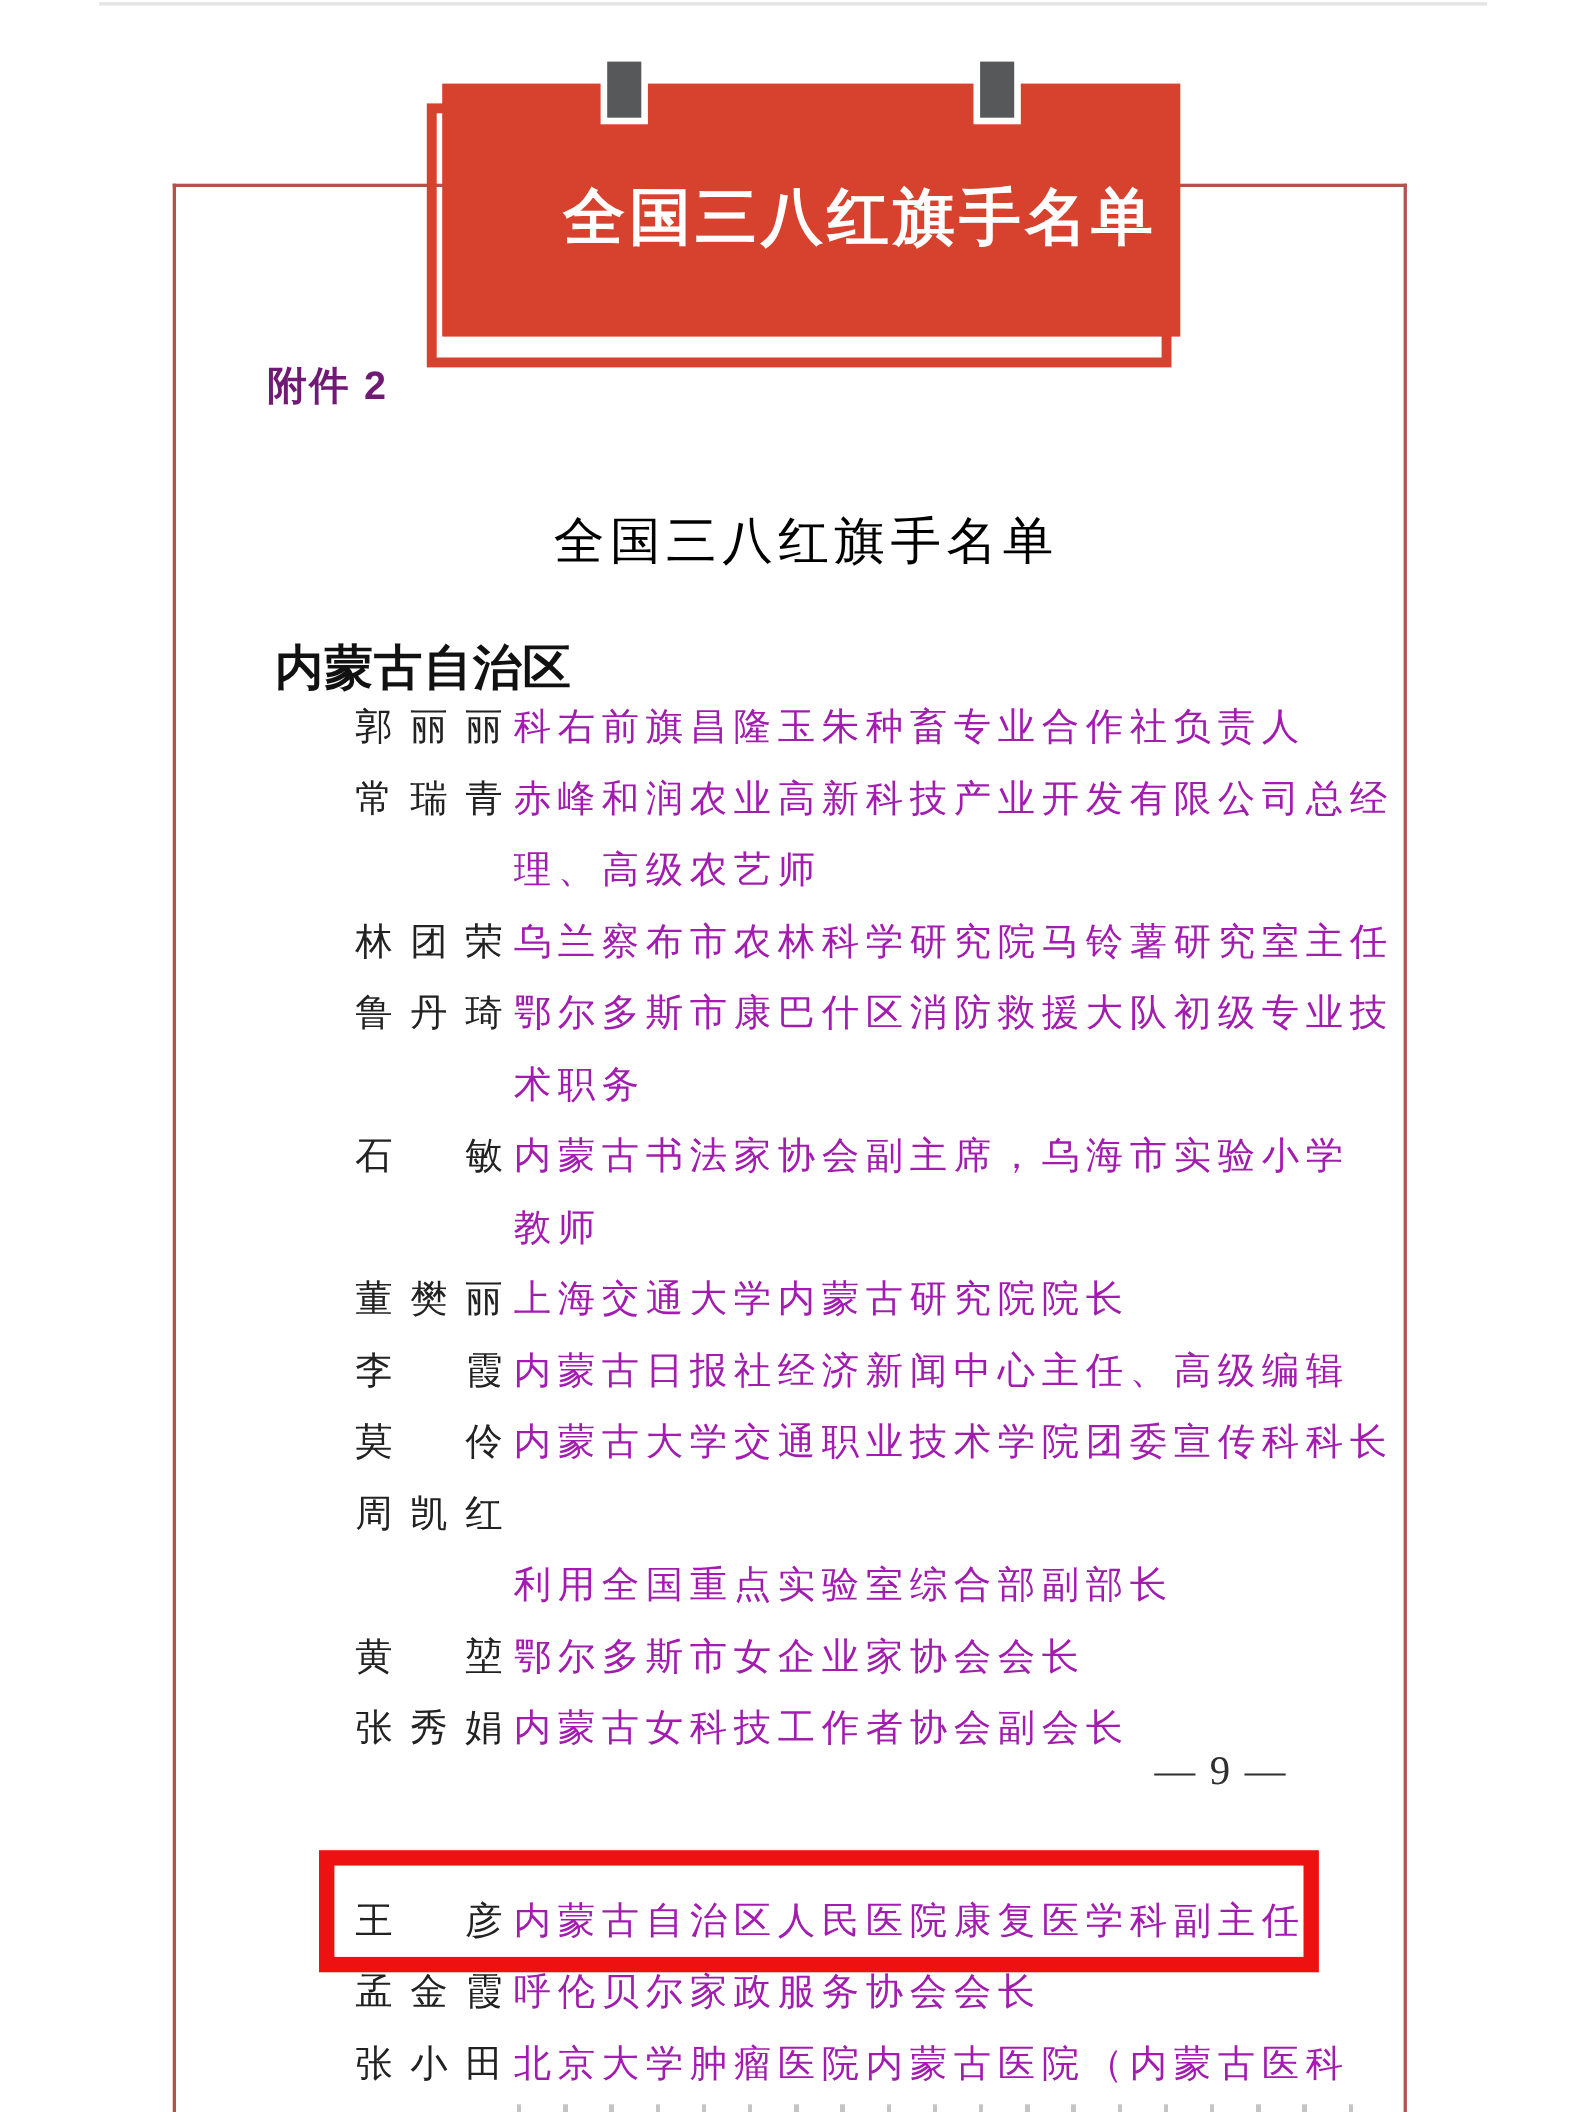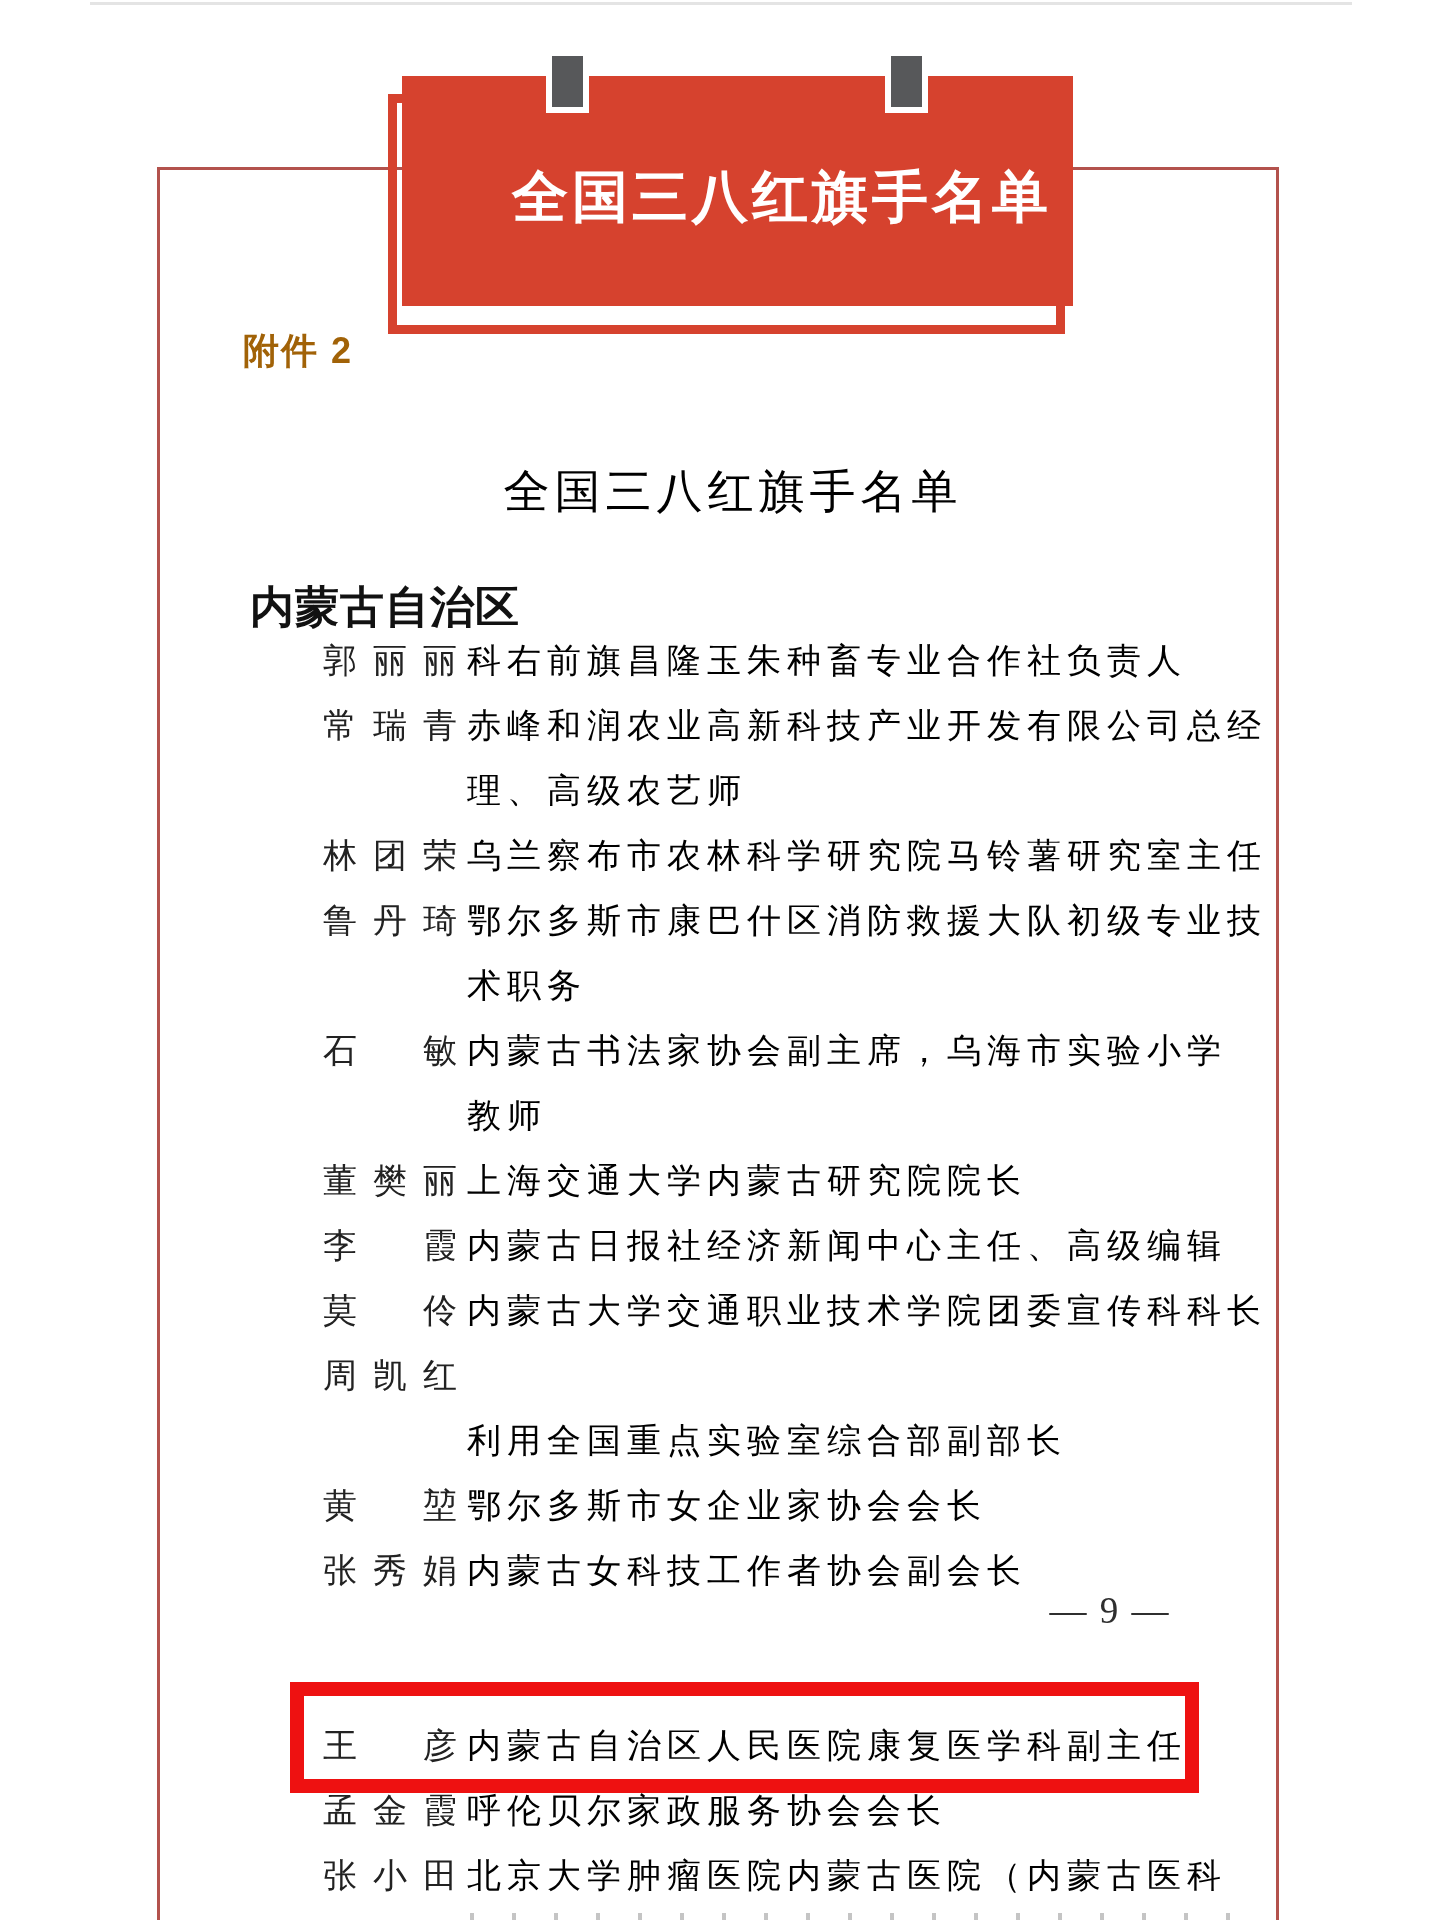--- a/index.html
+++ b/index.html
@@ -18,36 +18,36 @@
                   border:9px solid #d6422e;box-sizing:border-box;background:transparent;}
   .banner{position:absolute;left:402px;top:76px;width:671px;height:230px;background:#d6422e;
           display:flex;align-items:center;}
   .banner-title{padding-left:110px;padding-top:14px;font-family:"Liberation Sans","DejaVu Sans",sans-serif;
           font-size:56px;font-weight:700;color:#ffffff;letter-spacing:4px;white-space:nowrap;}
   .clip{position:absolute;top:56px;width:31px;height:51px;background:#57585a;
         box-shadow:0 0 0 6px #ffffff;}
   .clip.c1{left:552px;} .clip.c2{left:891px;}
 
   .attachment{position:absolute;left:243px;top:327px;font-size:36px;font-weight:700;
-          font-family:"Liberation Sans","DejaVu Sans",sans-serif;color:#a16207;letter-spacing:2px;}
+          font-family:"Liberation Sans","DejaVu Sans",sans-serif;color:#701a75;letter-spacing:2px;}
 
   .doc-title{position:absolute;left:13px;top:461px;width:1440px;text-align:center;
           font-size:46px;letter-spacing:5px;color:#000;}
 
   .section-title{position:absolute;left:250px;top:578px;font-size:44px;font-weight:700;
           font-family:"Liberation Sans","DejaVu Sans",sans-serif;color:#111;letter-spacing:1px;}
 
   
   .list{position:absolute;left:0;width:1440px;}
   #list-main{top:628px;}
   #list-bottom{top:1713px;}
   .row{height:65px;display:flex;align-items:center;}
   .name{margin-left:323px;width:134px;display:flex;justify-content:space-between;
         font-size:34px;color:#222;flex-shrink:0;}
-  .desc{margin-left:10px;font-size:34px;letter-spacing:6px;color:#000000;white-space:nowrap;}
+  .desc{margin-left:10px;font-size:34px;letter-spacing:6px;color:#a21caf;white-space:nowrap;}
 
   .page-number{position:absolute;left:1000px;top:1589px;width:220px;text-align:center;
         font-size:37px;color:#2f2f2f;letter-spacing:2px;}
 
   
   .highlight-box{position:absolute;left:290px;top:1682px;width:909px;height:111px;
         border:14px solid #ee1111;box-sizing:border-box;background:transparent;}
 
   
   .bottom-sliver{position:absolute;left:470px;top:1913px;width:760px;height:7px;opacity:.5;

